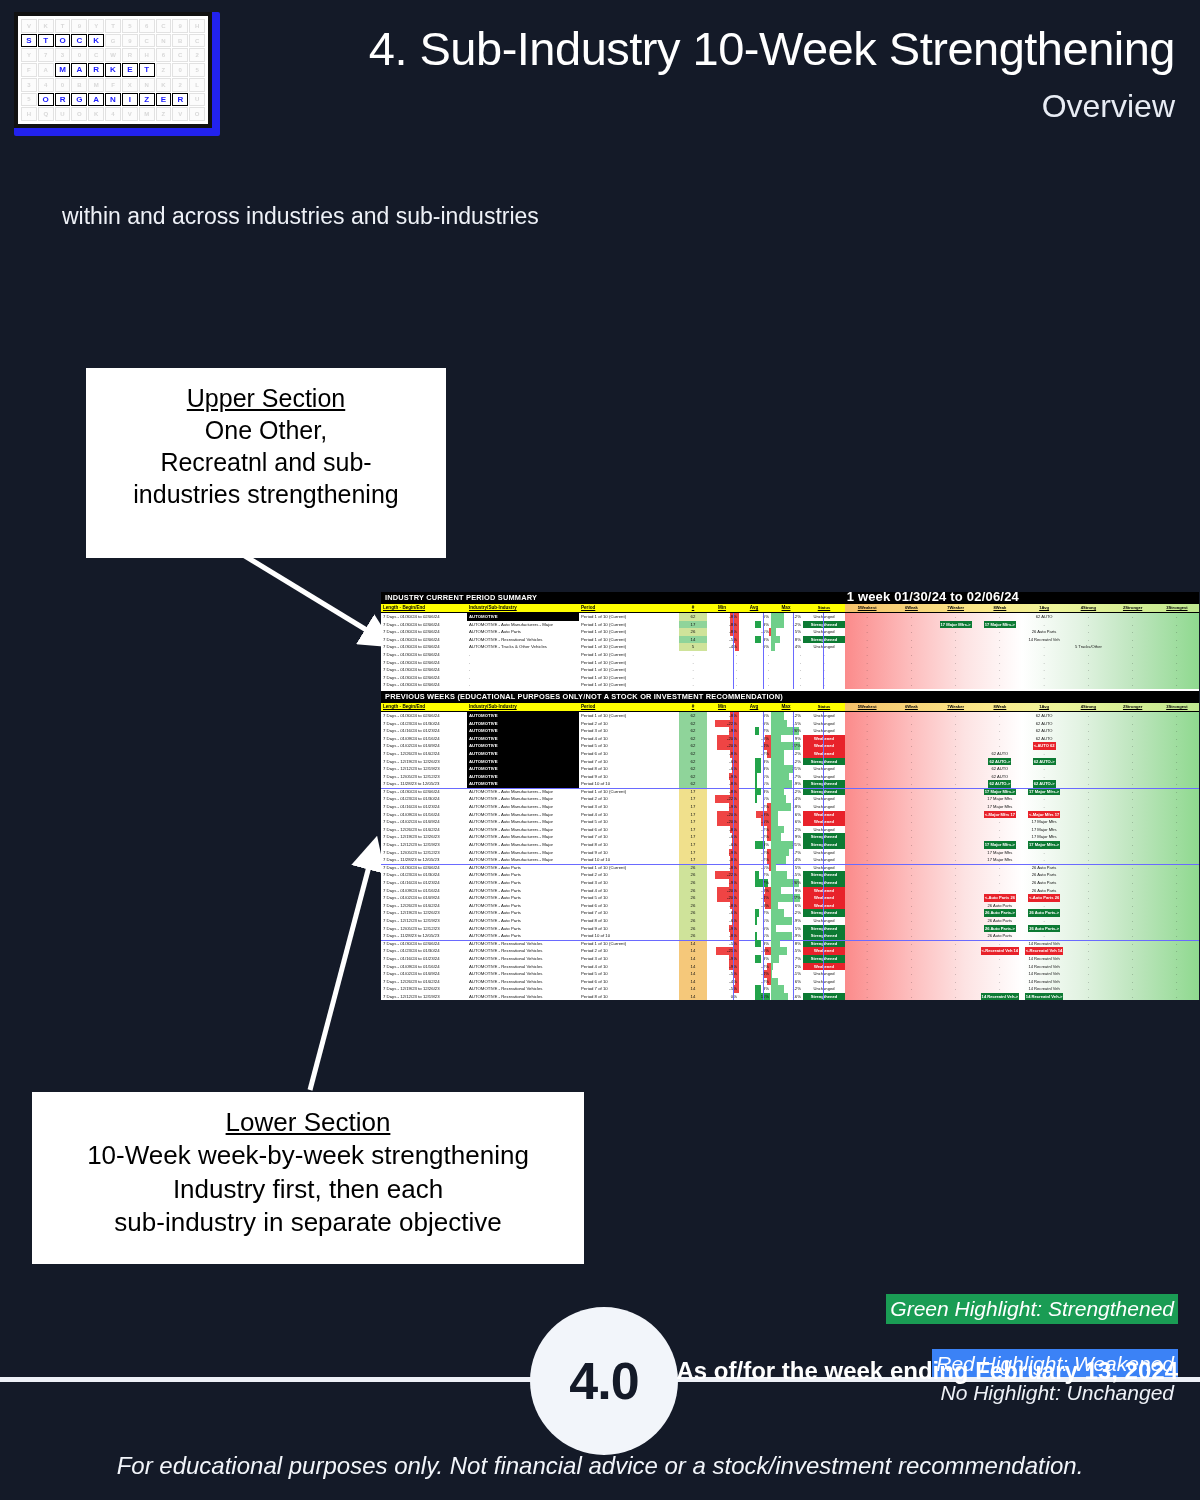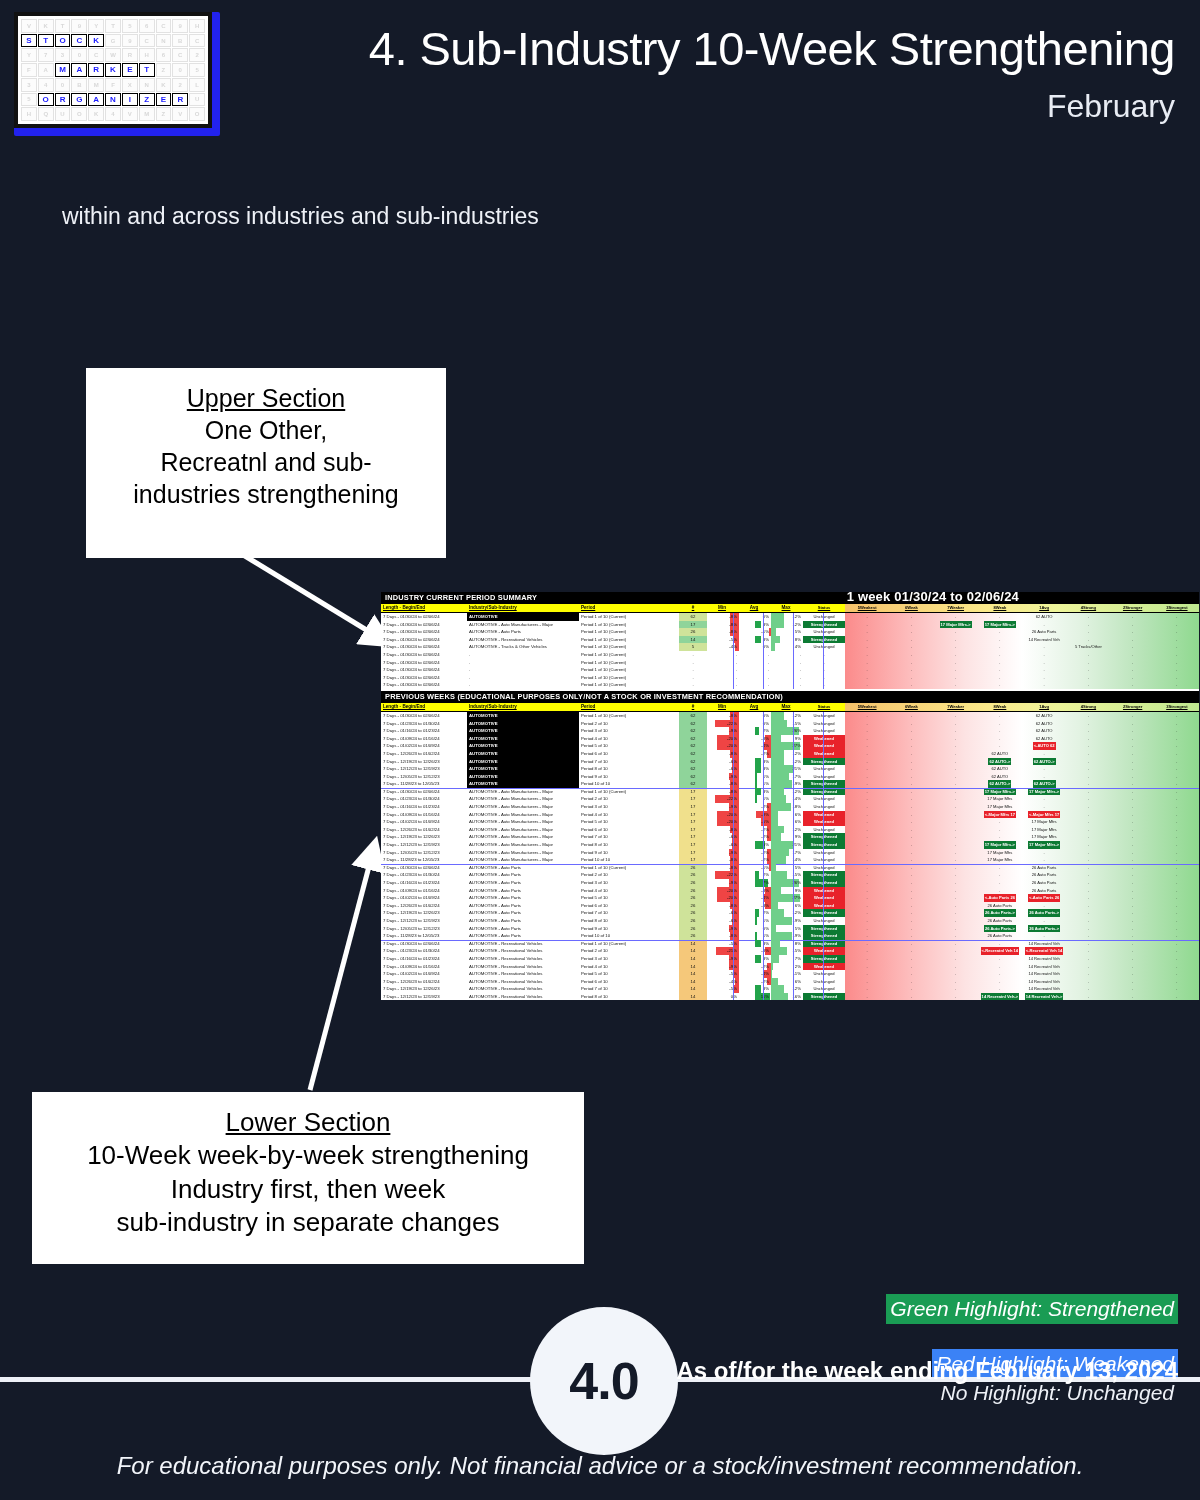--- a/index.html
+++ b/index.html
@@ -186,21 +186,21 @@
       <div class="cellx">4</div>
       <div class="cellx">V</div>
       <div class="cellx">M</div>
       <div class="cellx">Z</div>
       <div class="cellx">V</div>
       <div class="cellx">O</div>
     </div>
 </div>
 
 <div class="title-main">4. Sub-Industry 10-Week Strengthening</div>
-<div class="title-sub">February</div>
+<div class="title-sub">Overview</div>
 
 <div class="desc">
   <div>within and across industries and sub-industries</div>
 </div>
 
 <svg class="arrow" viewBox="0 0 1200 1500">
   <defs>
     <marker id="ah" markerWidth="7" markerHeight="7" refX="3" refY="3.5" orient="auto">
       <polygon points="0 0, 7 3.5, 0 7" fill="#ffffff"></polygon>
     </marker>
@@ -212,22 +212,22 @@
 <div class="callout" id="callout-upper">
   <span class="hd">Upper Section</span>
   <span>One Other,</span><br>
   <span>Recreatnl and sub-</span><br>
   <span>industries strengthening</span>
 </div>
 
 <div class="callout" id="callout-lower">
   <span class="hd">Lower Section</span>
   <span>10-Week week-by-week strengthening</span><br>
-  <span>Industry first, then week</span><br>
-  <span>sub-industry in separate changes</span>
+  <span>Industry first, then each</span><br>
+  <span>sub-industry in separate objective</span>
 </div>
 
 <div class="sheet">
 
   <div class="sec-title">
     <span>INDUSTRY CURRENT PERIOD SUMMARY</span>
     <span class="right">1 week 01/30/24 to 02/06/24</span>
   </div>
   <div id="upper-head">
       <div class="hdrow">

